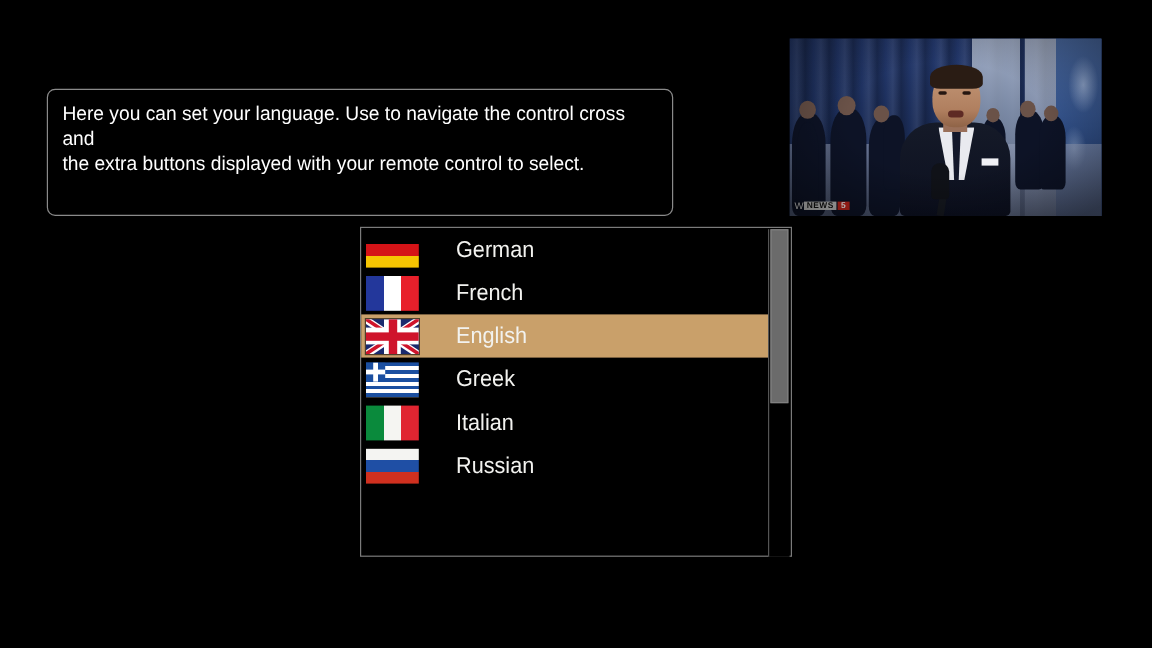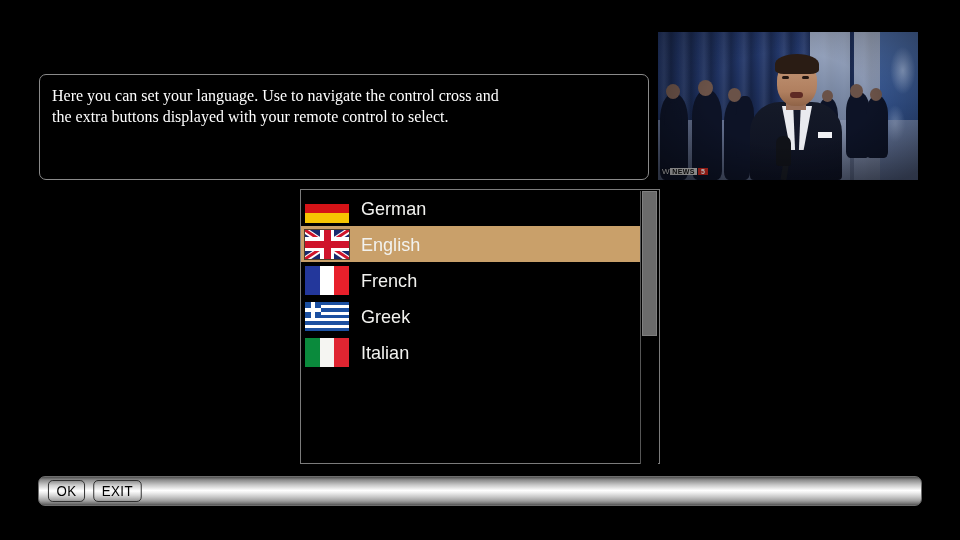--- a/index.html
+++ b/index.html
@@ -54,28 +54,27 @@
     letter-spacing: 0.5px;
     line-height: 1;
     transform: scaleX(0.95);
   }
 
   
   .desc-panel {
     position: absolute;
     left: 39px;
     top: 74px;
-    width: 610px;
+    width: 522px;
     height: 106px;
     box-sizing: border-box;
     background: #000000;
     border: 1px solid #8a8a8a;
     border-radius: 7px;
     padding: 10px 12px 0 12px;
-    font-family: Liberation Serif, serif;
   }
   .desc-text {
     color: #ffffff;
     font-size: 16.5px;
     line-height: 21px;
     transform: scaleX(0.97);
     transform-origin: left top;
     white-space: pre-line;
   }
 
@@ -257,20 +256,21 @@
     left: 0; top: 0;
     width: 340px;
     height: 100%;
   }
   .lang-row {
     display: flex;
     align-items: center;
     height: 36px;
     padding-left: 4px;
     box-sizing: border-box;
+    gap: 19px;
   }
   .lang-row.selected {
     background: #c9a06a;
   }
   .flag {
     width: 44px;
     height: 29px;
     flex: 0 0 44px;
     margin-right: 12px;
     position: relative;
@@ -449,54 +449,54 @@
     </div>
     <div class="vp-vignette"></div>
   </div>
 
   <div class="list-box">
     <div class="list-inner" id="lang-rows">
         <div class="lang-row">
           <div class="flag flag-de"></div>
           <div class="lang-label">German</div>
         </div>
+        <div class="lang-row">
+          <div class="flag flag-fr"></div>
+          <div class="lang-label">French</div>
+        </div>
         <div class="lang-row selected">
           <div class="flag flag-gb">
             <i class="gb-d1"></i>
             <i class="gb-d2"></i>
             <i class="gb-d1r"></i>
             <i class="gb-d2r"></i>
             <i class="gb-cw-v"></i>
             <i class="gb-cw-h"></i>
             <i class="gb-cr-v"></i>
             <i class="gb-cr-h"></i>
           </div>
           <div class="lang-label">English</div>
         </div>
         <div class="lang-row">
-          <div class="flag flag-fr"></div>
-          <div class="lang-label">French</div>
-        </div>
-        <div class="lang-row">
           <div class="flag flag-gr">
             <span class="gr-canton"></span>
             <span class="gr-cross-v"></span>
             <span class="gr-cross-h"></span>
           </div>
           <div class="lang-label">Greek</div>
         </div>
         <div class="lang-row">
           <div class="flag flag-it"></div>
           <div class="lang-label">Italian</div>
         </div>
+        <div class="lang-row">
+          <div class="flag flag-ru"></div>
+          <div class="lang-label">Russian</div>
+        </div>
       </div>
 
     <div class="scroll-track">
       <div class="scroll-thumb" style="height: 145px; top: 0px;"></div>
     </div>
   </div>
 
-  <div class="bottom-bar">
-    <div class="bbtn">OK</div>
-    <div class="bbtn">EXIT</div>
-  </div>
 
 </div>
 
 </body></html>

